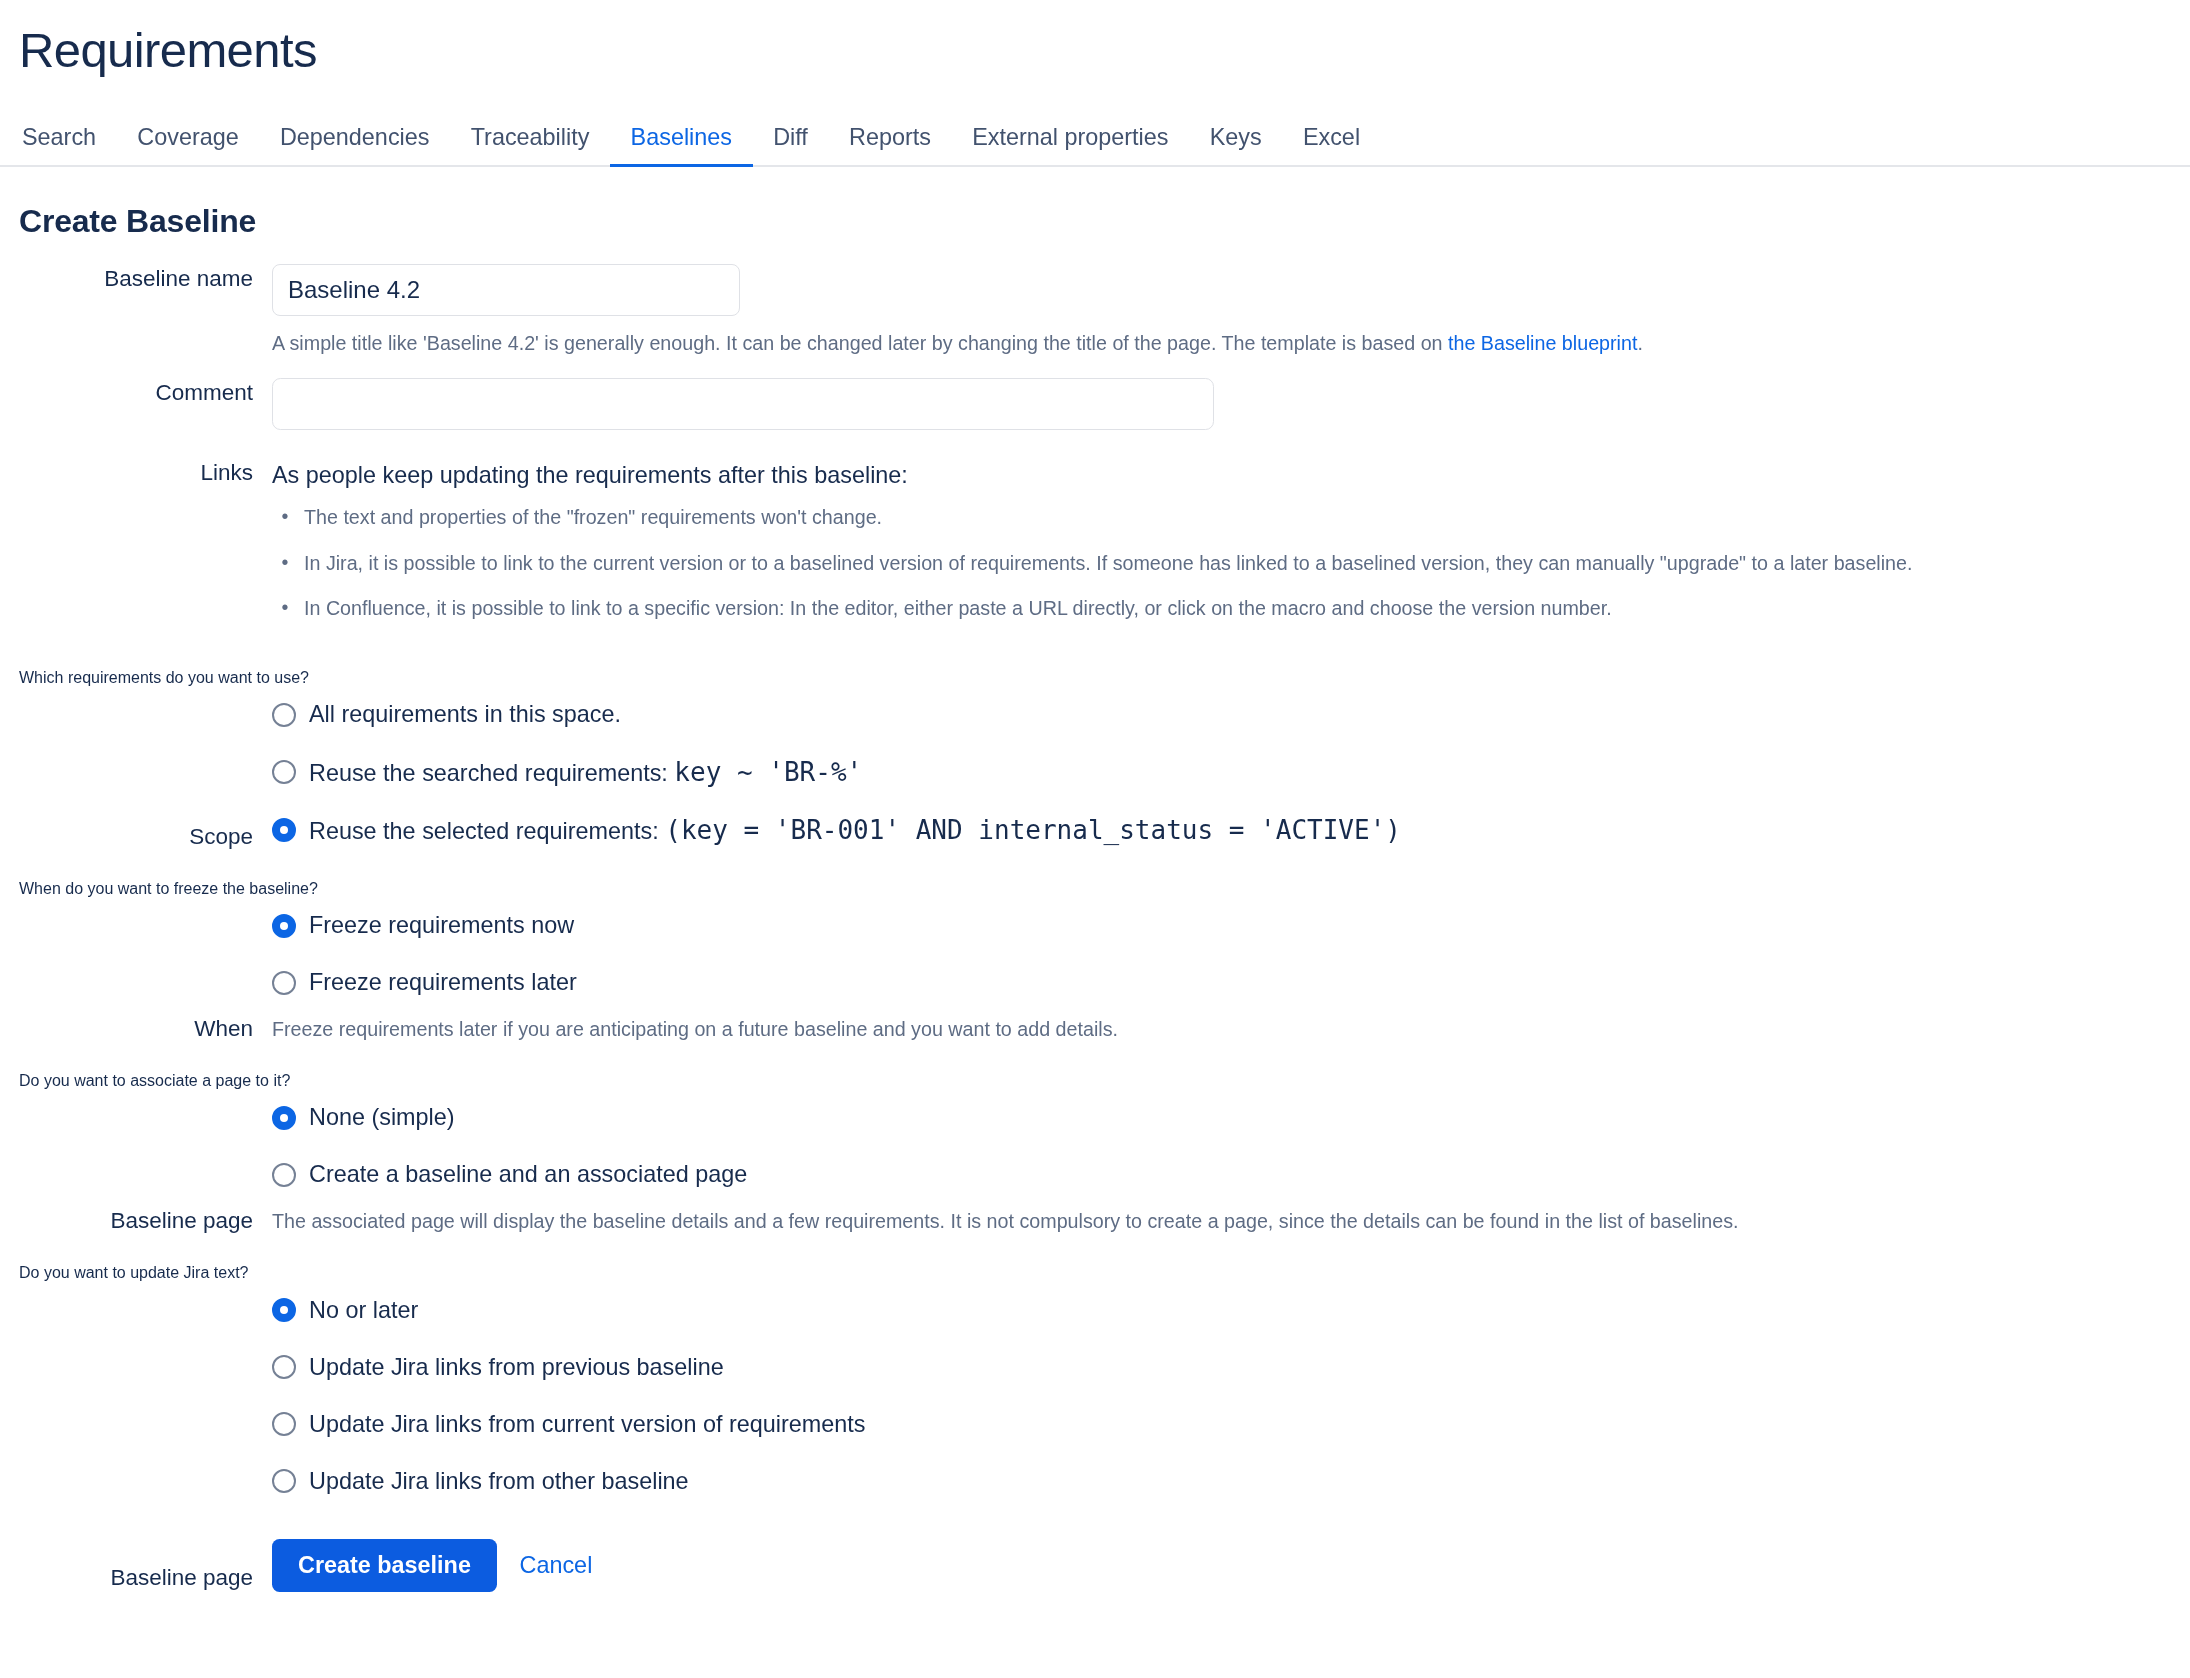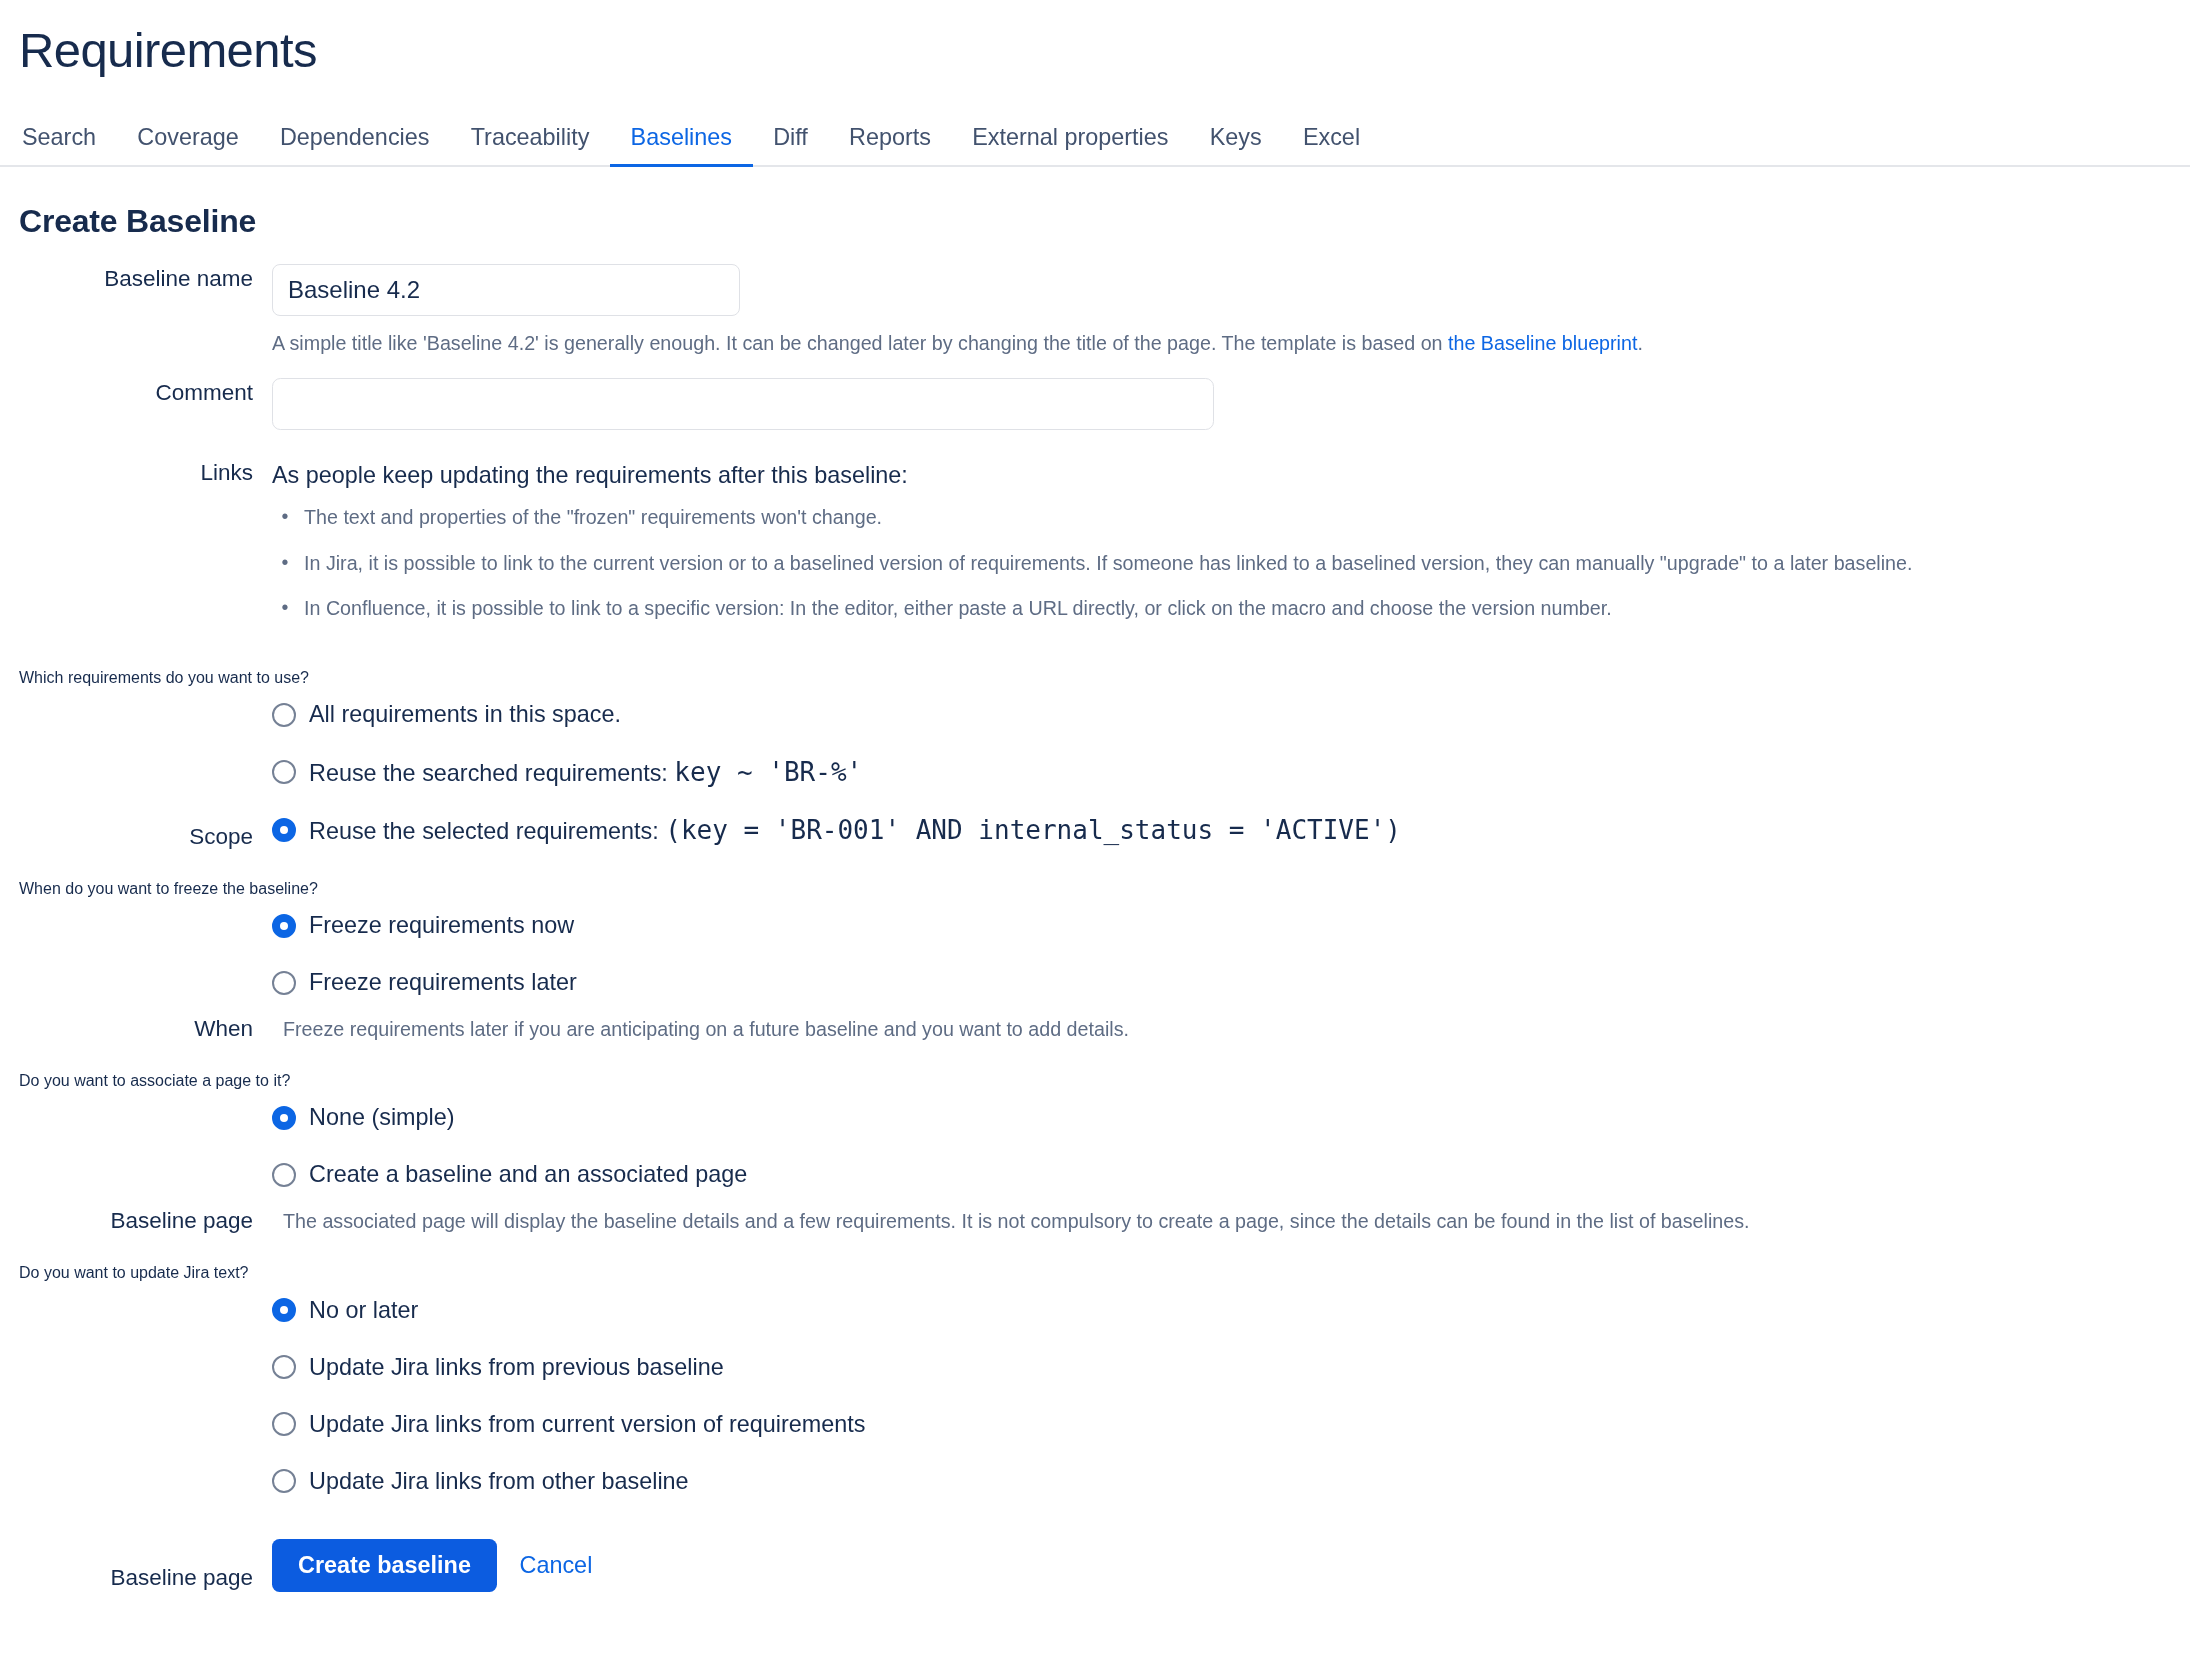--- a/index.html
+++ b/index.html
@@ -175,21 +175,21 @@
     font-family: "DejaVu Sans Mono", "Liberation Mono", monospace;
     font-size: 26px;
     color: #172b4d;
     letter-spacing: 0px;
   }
   .sub-help {
     font-size: 19.7px;
     color: #5e6c84;
     line-height: 1.45;
     margin-top: 11.2px;
-    margin-left: 11px;
+    margin-left: 0px;
   }
 
   
   .actions {
     display: flex;
     align-items: center;
     gap: 17px;
     margin-top: 37px;
   }
   .btn-primary {

